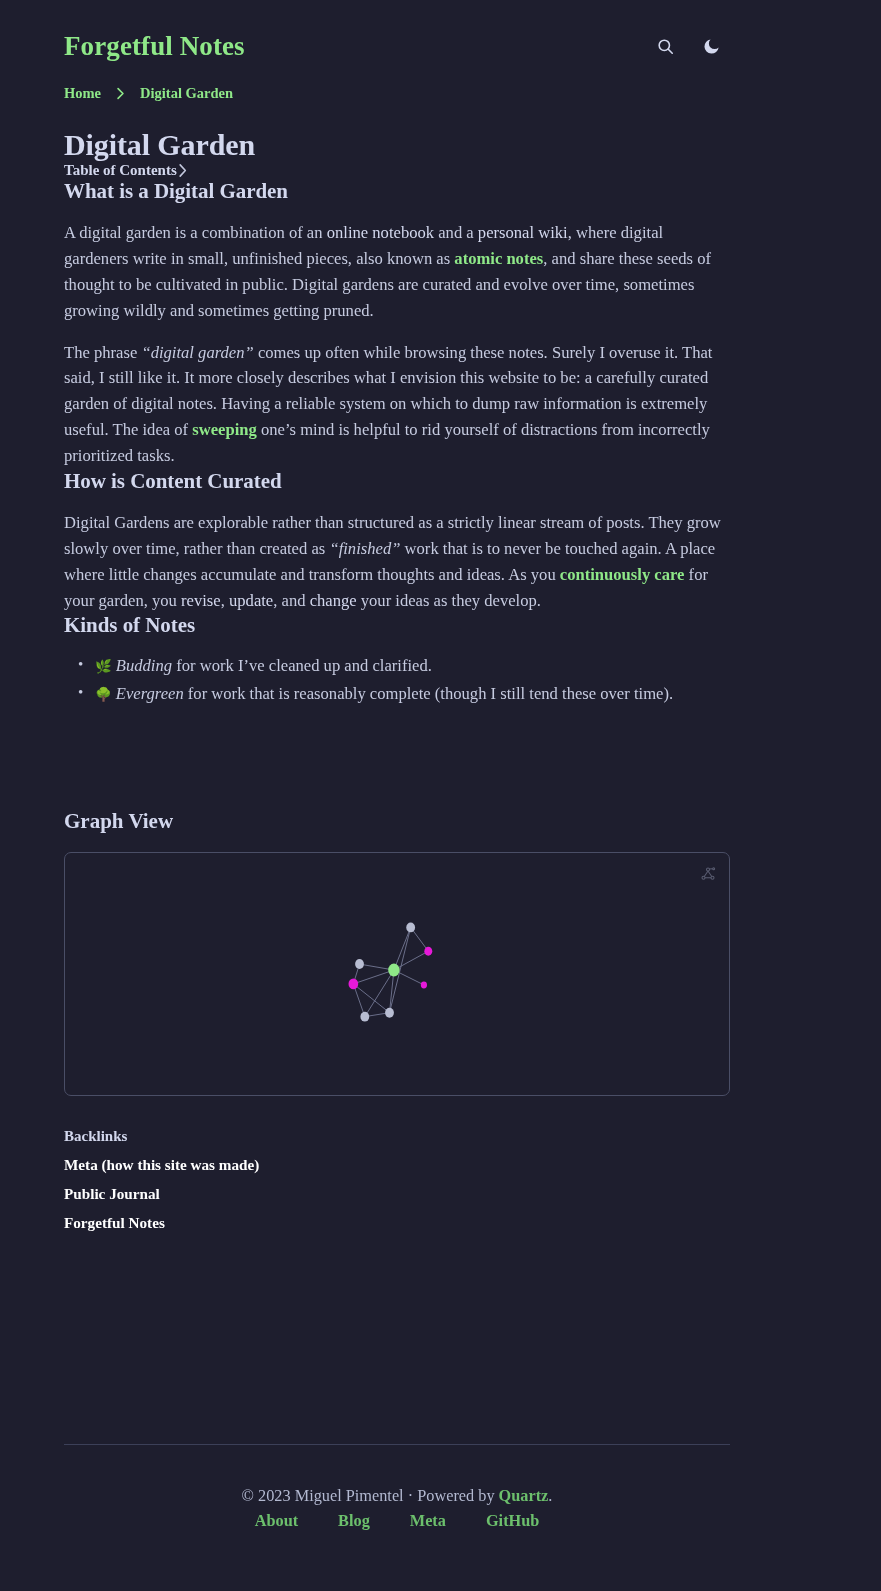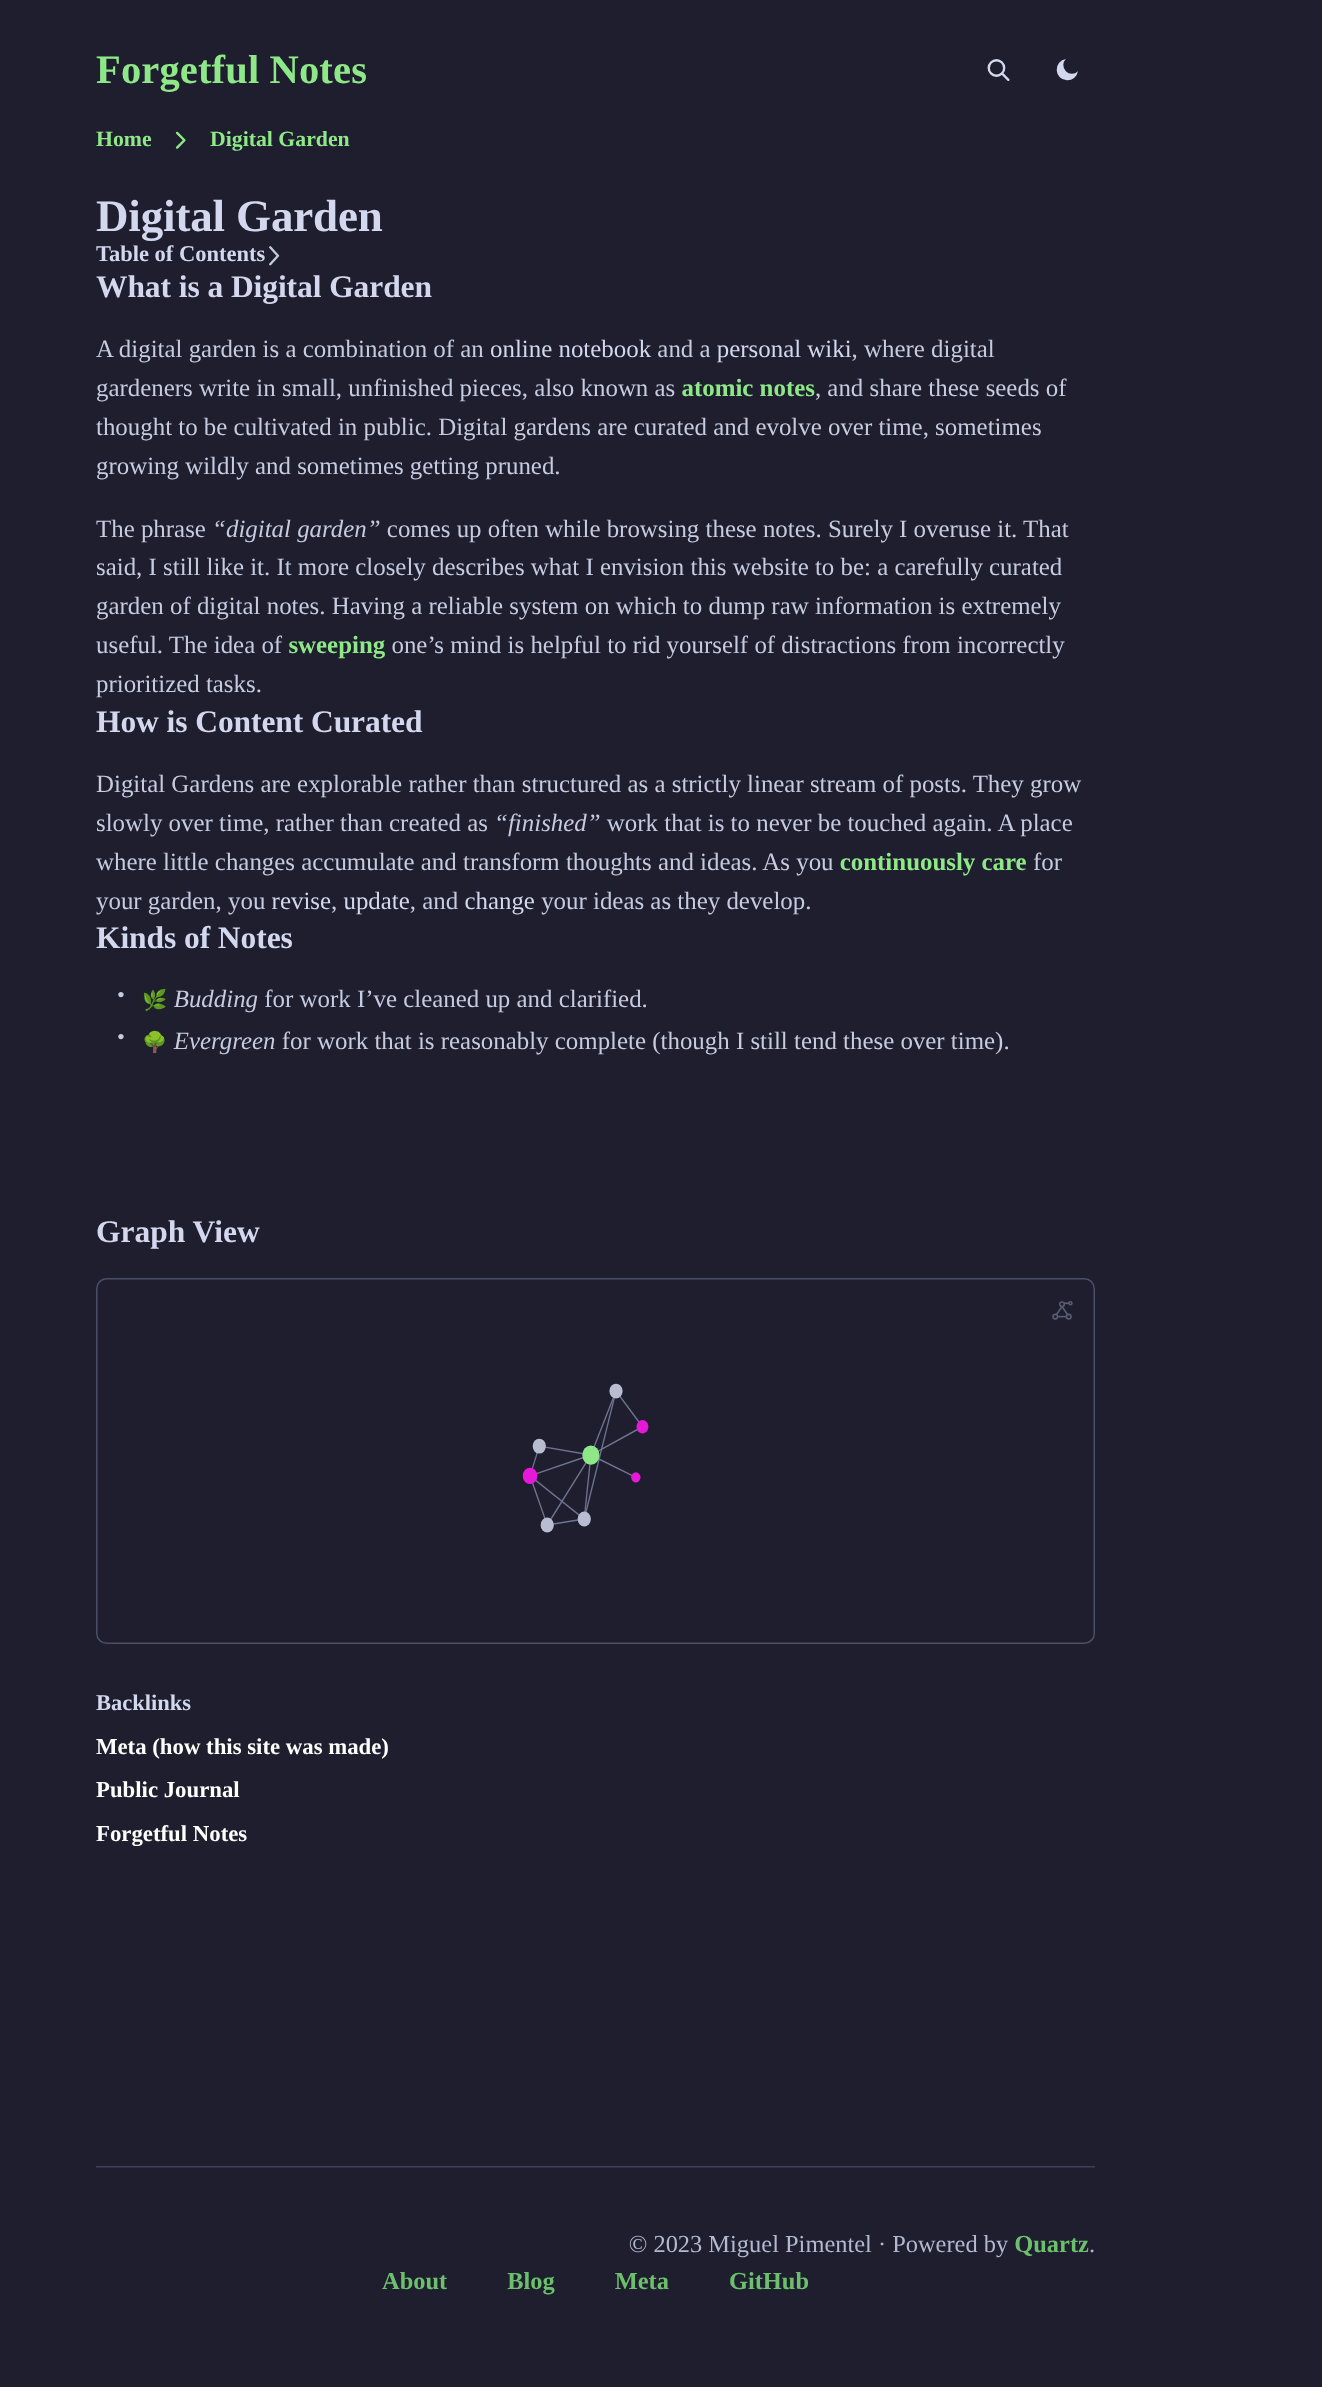--- a/index.html
+++ b/index.html
@@ -200,21 +200,21 @@
     position: absolute;
     left: 64px;
     right: 64px;
     bottom: 60px;
   }
   .footer-rule {
     border-top: 1px solid #3c4058;
     margin-bottom: 41px;
   }
   .footer-copy {
-    text-align: right;
+    text-align: center;
     font-size: 16.3px;
     color: #b3b9d1;
   }
   .footer-copy a {
     color: #6cbf6c;
     text-decoration: none;
     font-weight: 700;
     cursor: pointer;
   }
   .footer-links {

